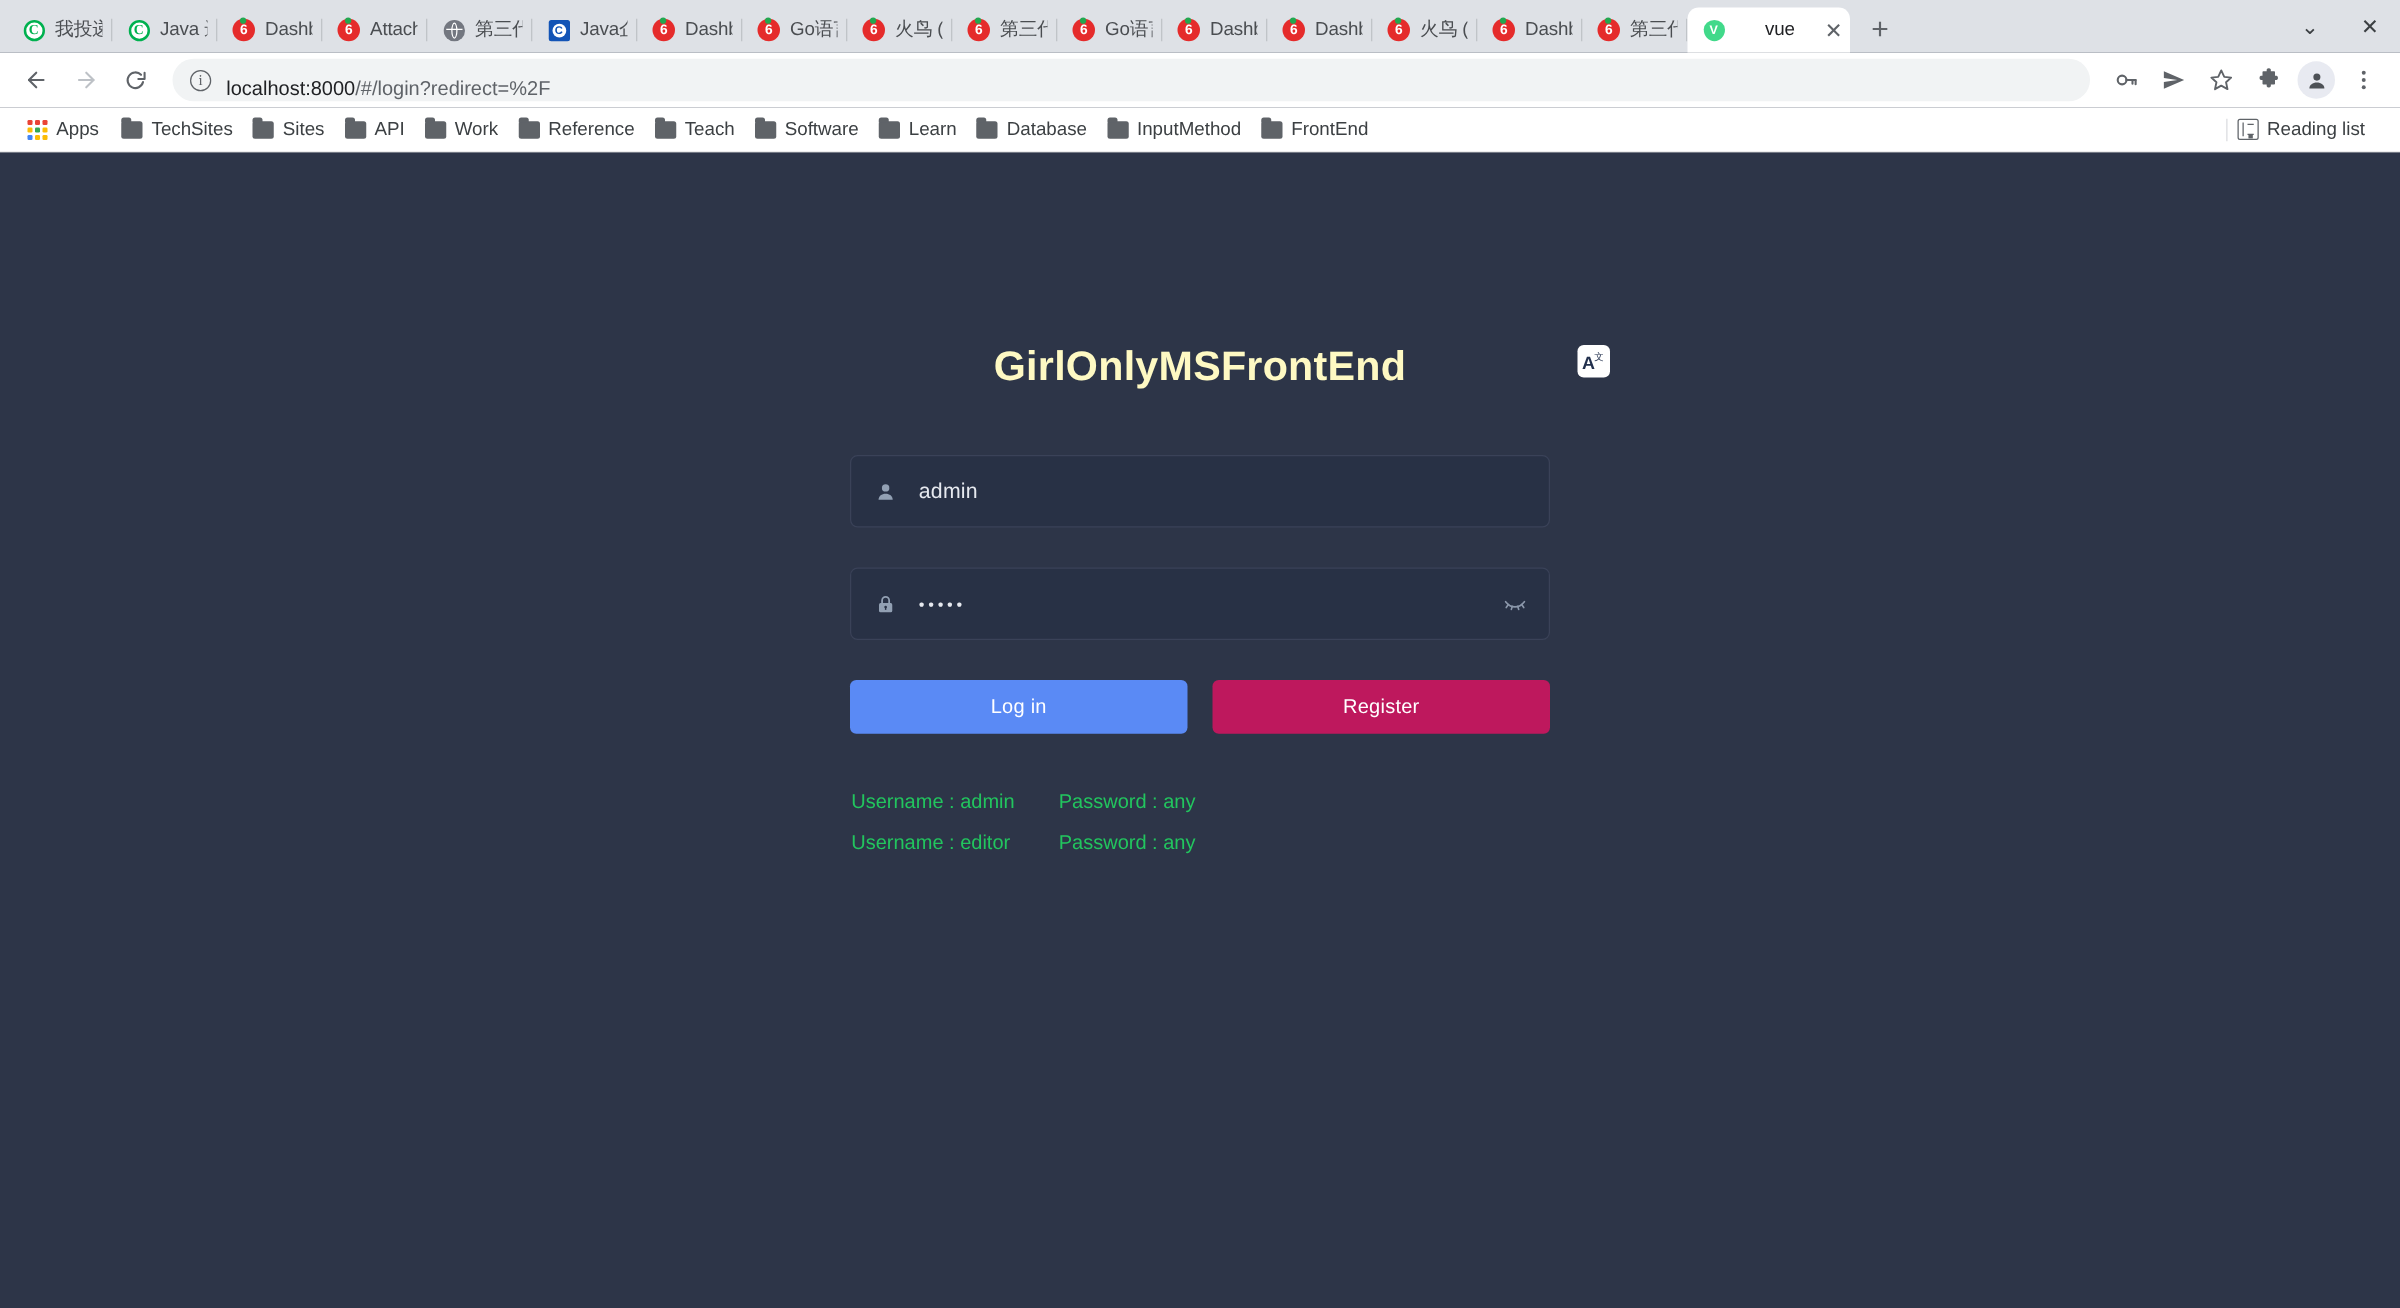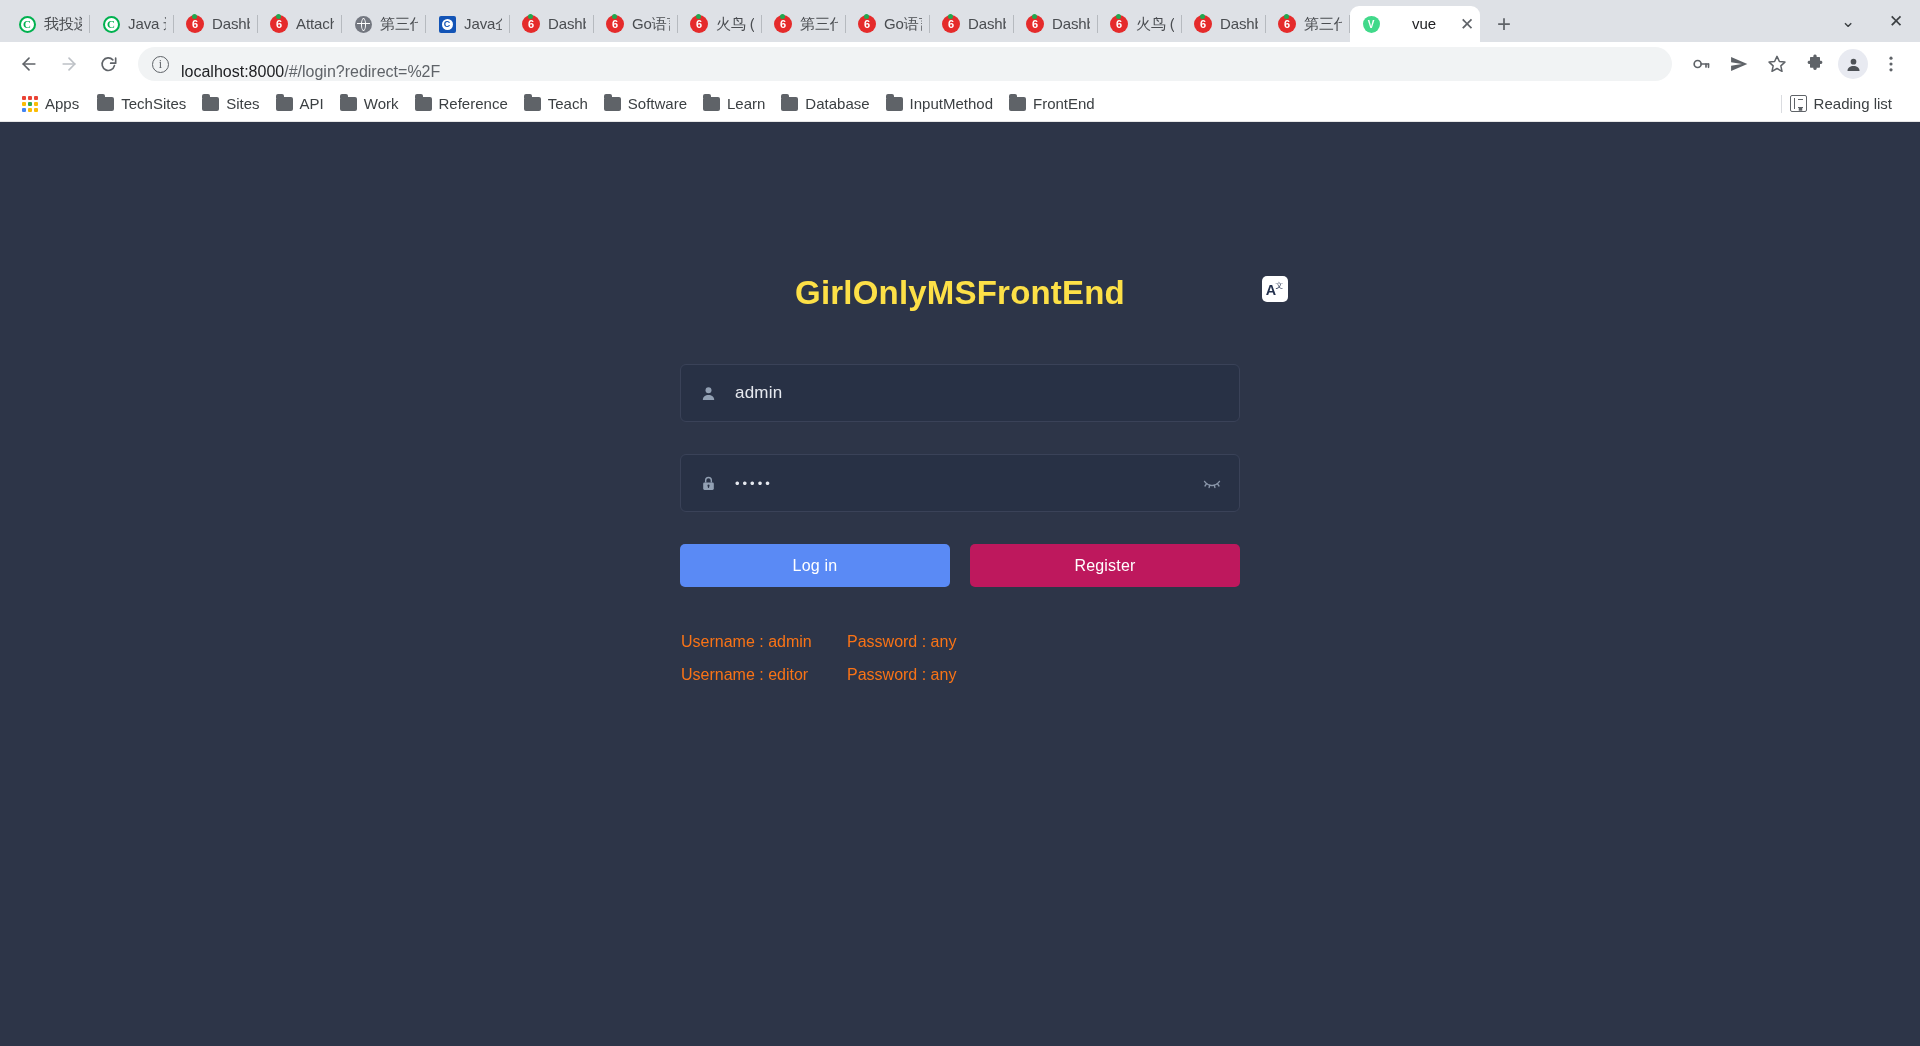--- a/index.html
+++ b/index.html
@@ -257,21 +257,21 @@
   .title-row {
     display: flex;
     align-items: center;
     justify-content: center;
     position: relative;
     margin-bottom: 52px;
   }
   .login-title {
     font-size: 33px;
     font-weight: bold;
-    color: #fde047;
+    color: #fef9c3;
     letter-spacing: 0.2px;
   }
   .lang-btn {
     position: absolute;
     right: -48px;
     top: 2px;
     width: 26px; height: 26px;
     background: #fff;
     border-radius: 5px;
     display: flex; align-items: center; justify-content: center;
@@ -313,21 +313,21 @@
   .btn-row { display: flex; gap: 20px; margin-bottom: 38px; border-radius: 15px; }
   .btn {
     flex: 1;
     height: 43px;
     border-radius: 5px;
     display: flex; align-items: center; justify-content: center;
     font-size: 16px;
     color: #fff;
     letter-spacing: 0.2px;
   }
-  .hints { color: #f97316; font-size: 16px; line-height: 33px; padding-left: 1px; }
+  .hints { color: #22c55e; font-size: 16px; line-height: 33px; padding-left: 1px; }
   .hints .row { display: flex; }
   .hints .u { width: 166px; }
 </style>
 </head>
 <body>
 
 <div class="browser">
 
   <div class="tabstrip">
     <div id="tabs-host" style="display:flex;align-items:flex-end;">

